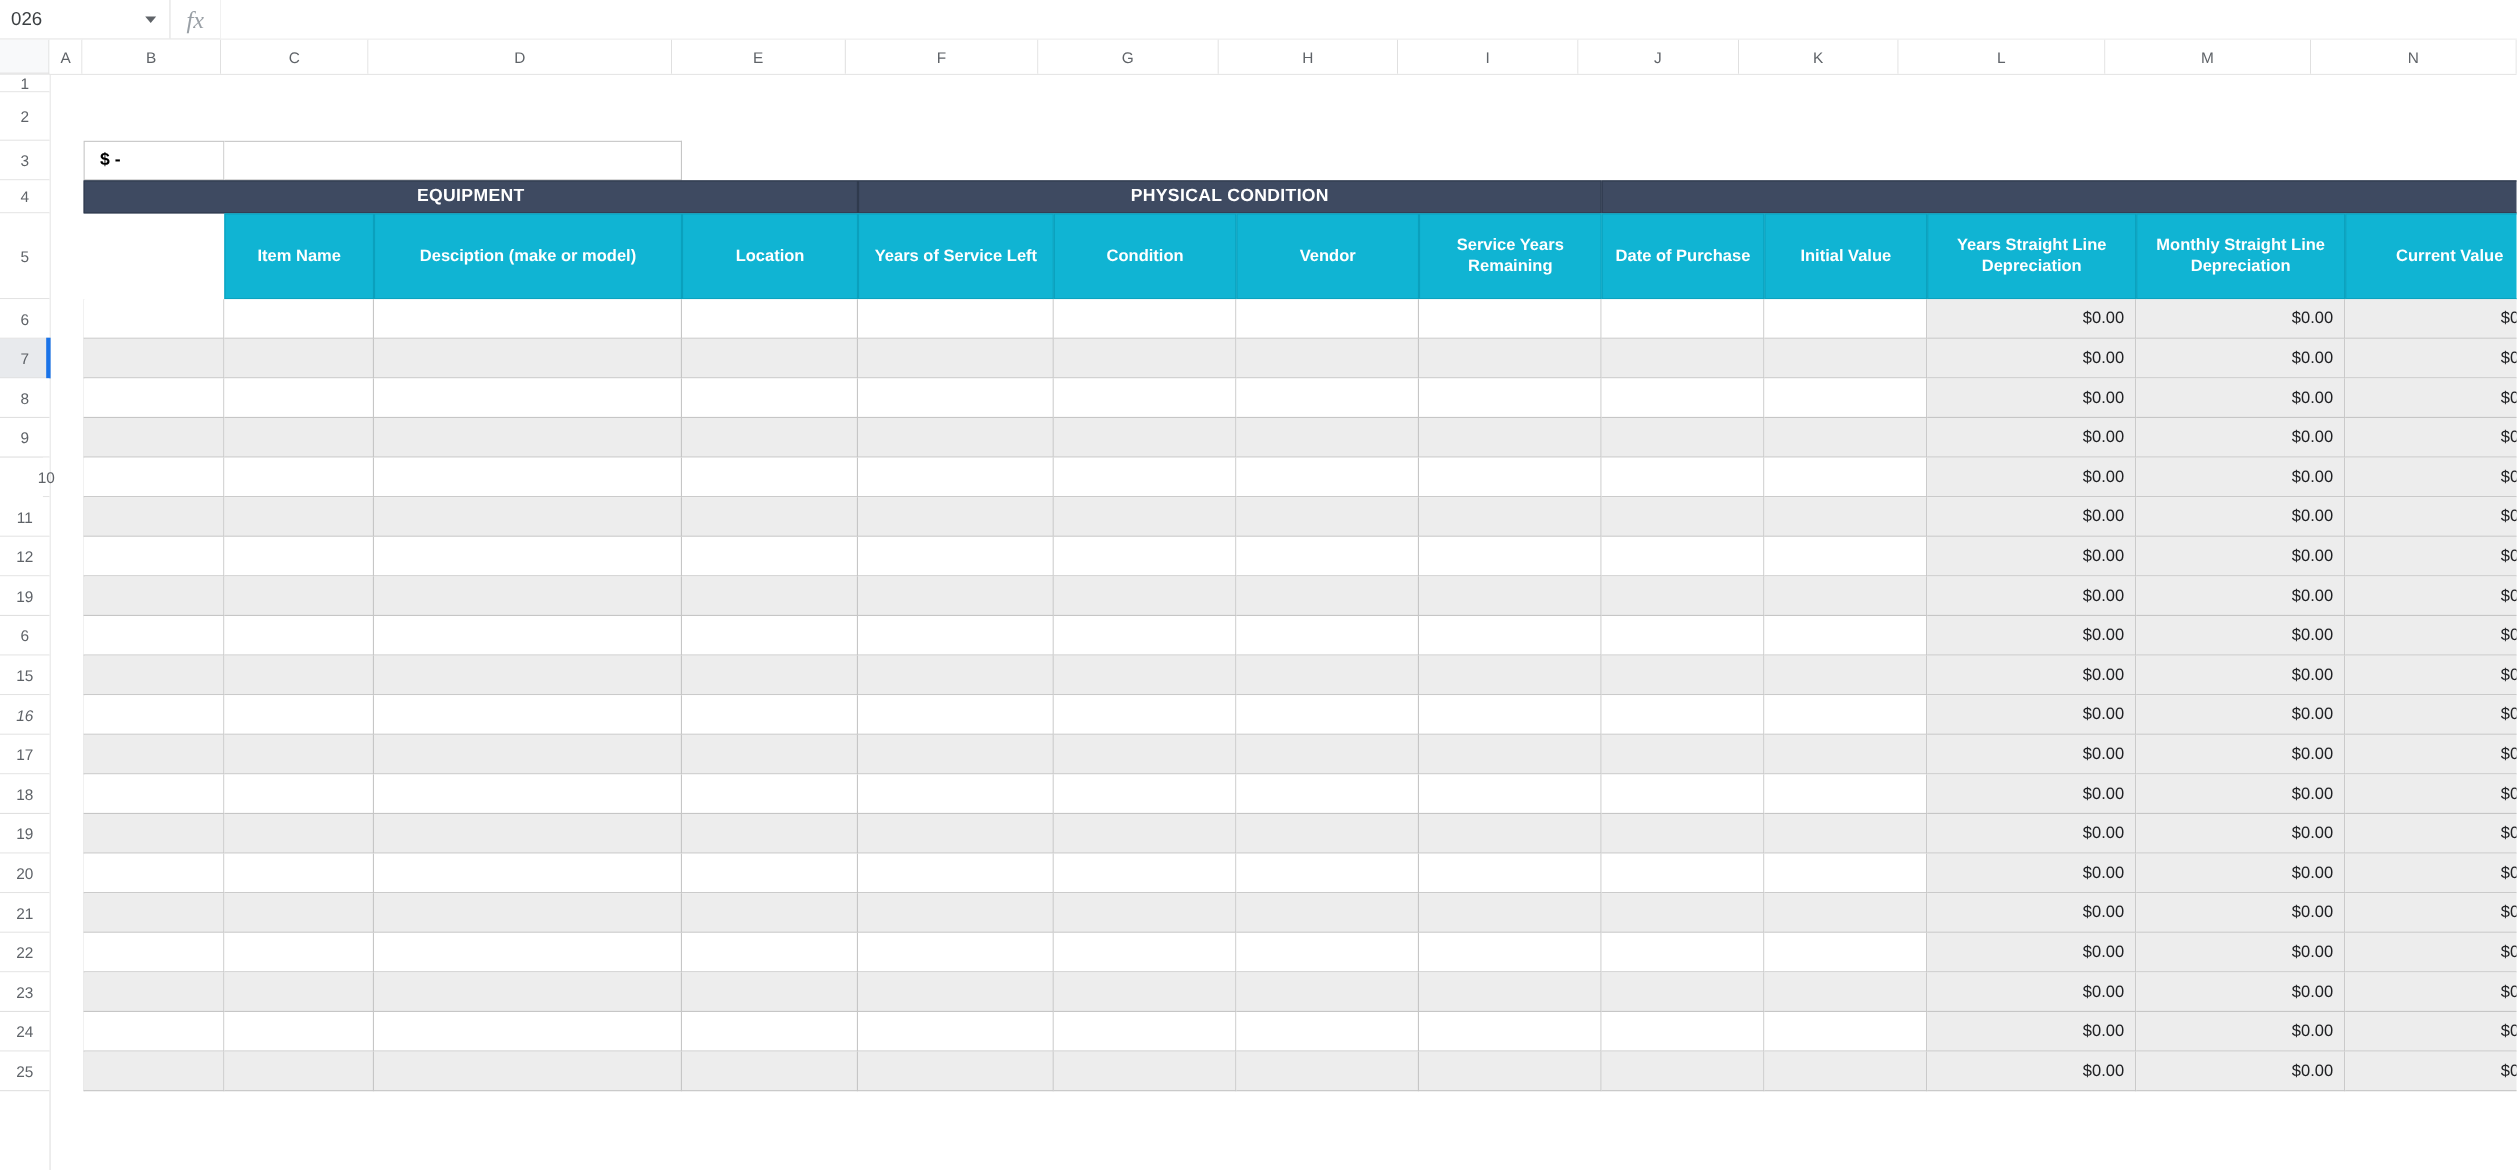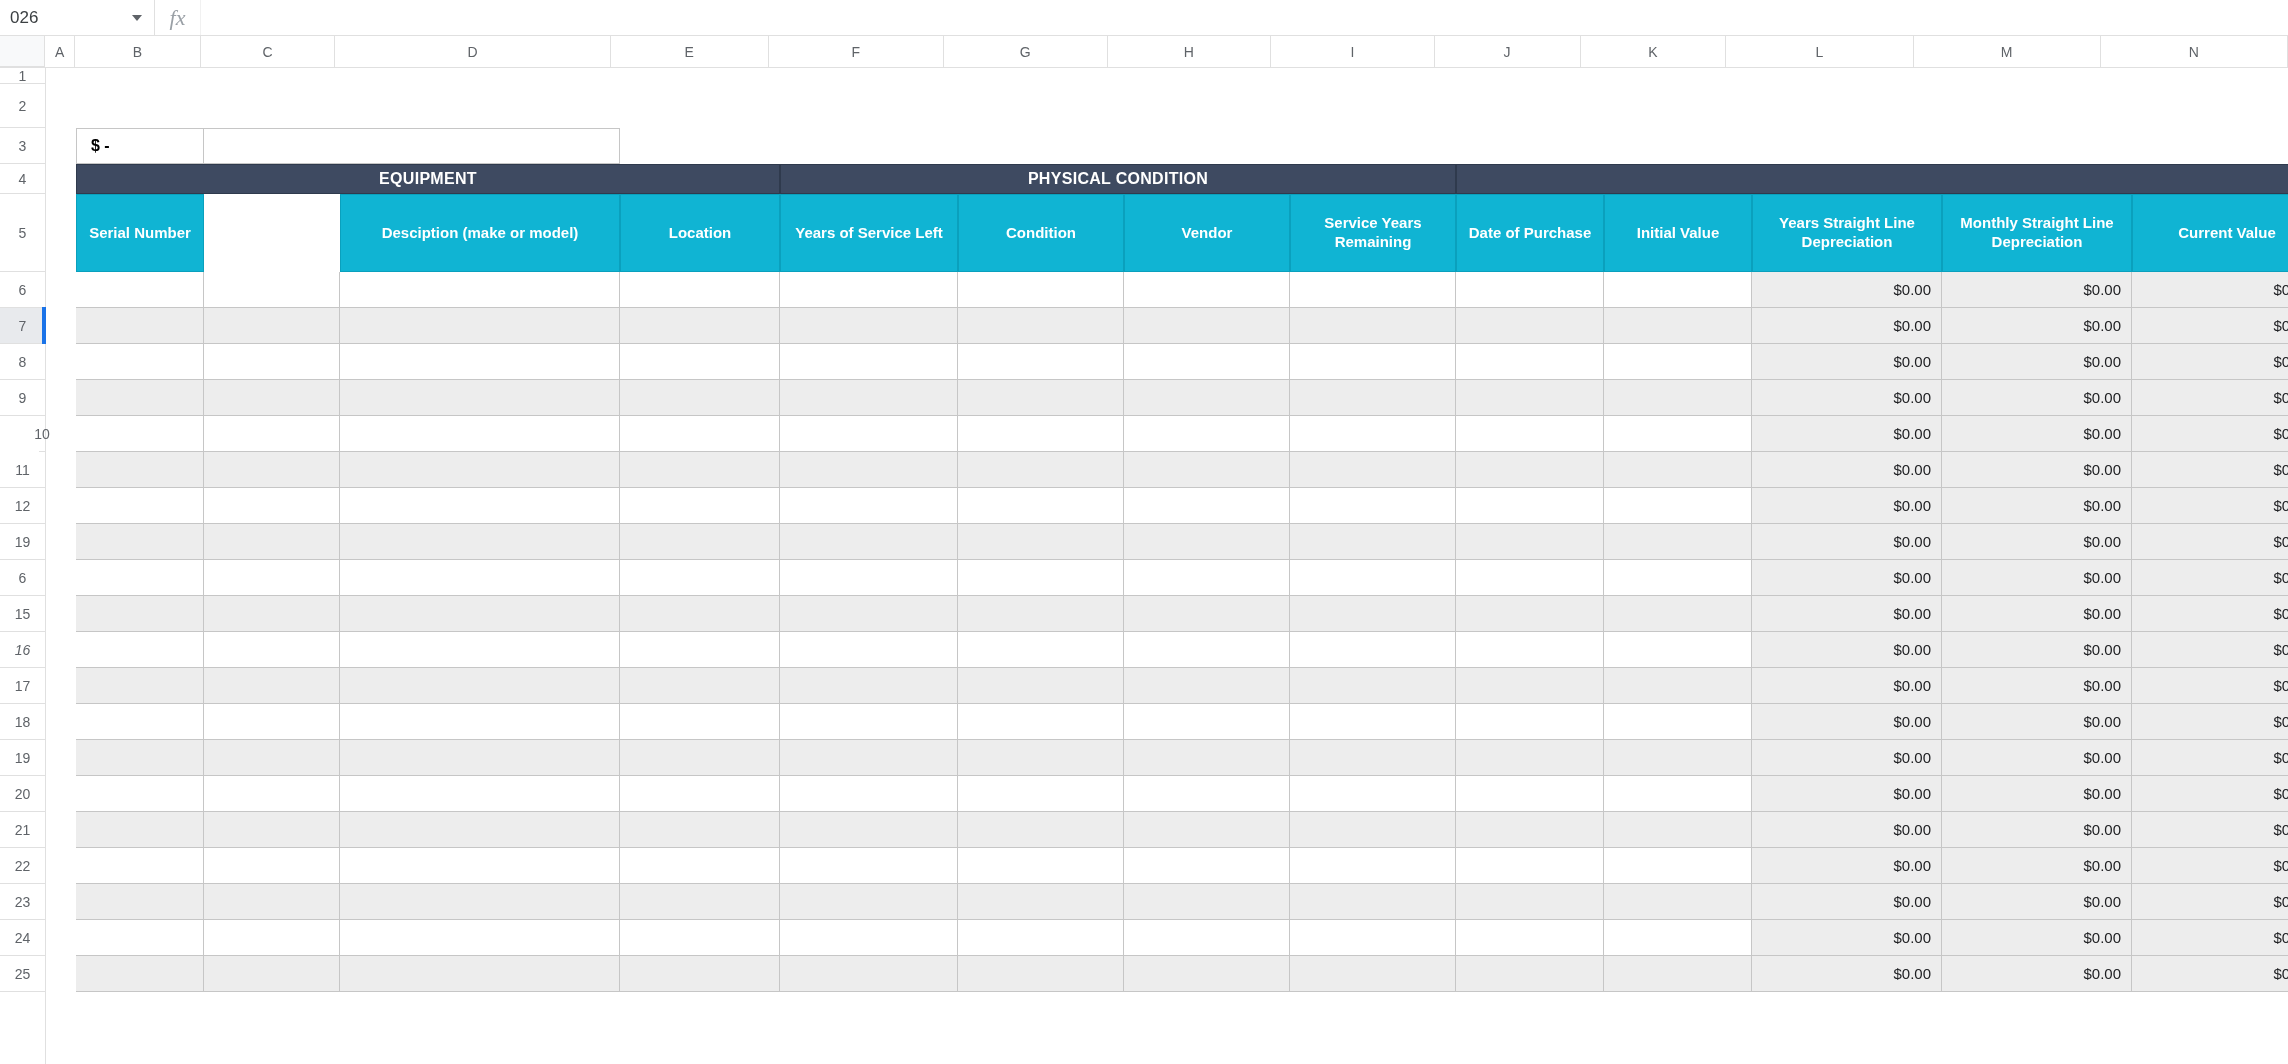--- a/index.html
+++ b/index.html
@@ -250,21 +250,21 @@
         <div class="row-h" style="height: 36px;">24</div>
         <div class="row-h" style="height: 36px;">25</div>
       </div>
     <div class="cells" id="cells">
       <div class="content" id="content">
           <div class="tiv-value" style="left: 30px; top: 60px; width: 128px; height: 36px;">$          -</div>
           <div class="tiv-value-blank" style="left: 158px; top: 60px; width: 416px; height: 36px;"></div>
           <div class="section-bar" style="left: 30px; top: 96px; width: 704px; height: 30px;">EQUIPMENT</div>
           <div class="section-bar" style="left: 734px; top: 96px; width: 676px; height: 30px;">PHYSICAL CONDITION</div>
           <div class="section-bar blank" style="left: 1410px; top: 96px; width: 866px; height: 30px;"></div>
-          <div class="colhdr" style="left: 30px; top: 126px; width: 128px; height: 78px;">Serial Number</div>
+          <div class="colhdr" style="left: 158px; top: 126px; width: 136px; height: 78px;">Item Name</div>
           <div class="colhdr" style="left: 294px; top: 126px; width: 280px; height: 78px;">Desciption (make or model)</div>
           <div class="colhdr" style="left: 574px; top: 126px; width: 160px; height: 78px;">Location</div>
           <div class="colhdr" style="left: 734px; top: 126px; width: 178px; height: 78px;">Years of Service Left</div>
           <div class="colhdr" style="left: 912px; top: 126px; width: 166px; height: 78px;">Condition</div>
           <div class="colhdr" style="left: 1078px; top: 126px; width: 166px; height: 78px;">Vendor</div>
           <div class="colhdr" style="left: 1244px; top: 126px; width: 166px; height: 78px;">Service Years Remaining</div>
           <div class="colhdr" style="left: 1410px; top: 126px; width: 148px; height: 78px;">Date of Purchase</div>
           <div class="colhdr" style="left: 1558px; top: 126px; width: 148px; height: 78px;">Initial Value</div>
           <div class="colhdr" style="left: 1706px; top: 126px; width: 190px; height: 78px;">Years Straight Line Depreciation</div>
           <div class="colhdr" style="left: 1896px; top: 126px; width: 190px; height: 78px;">Monthly Straight Line Depreciation</div>

